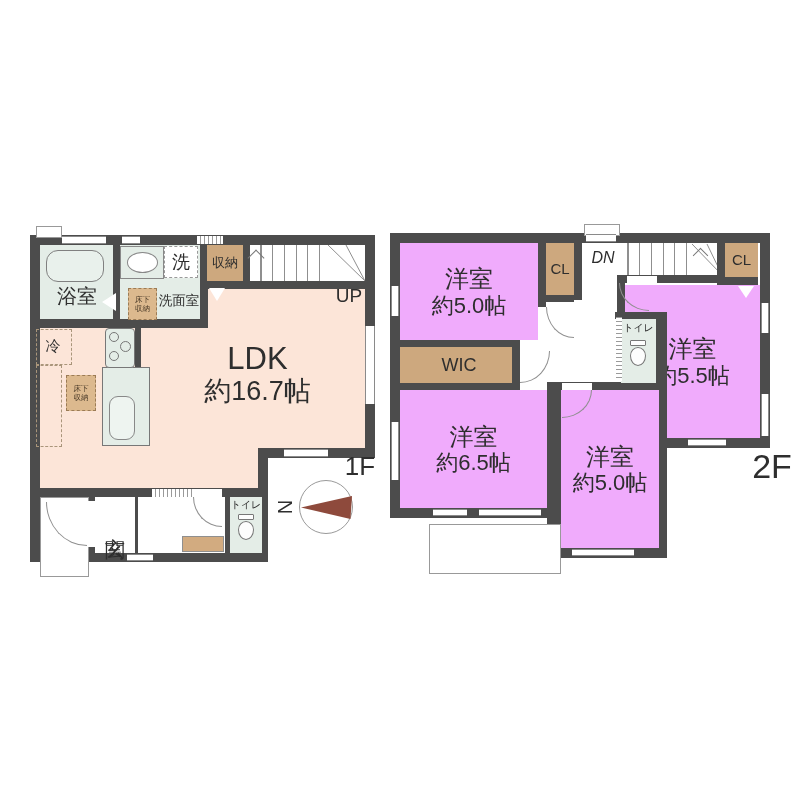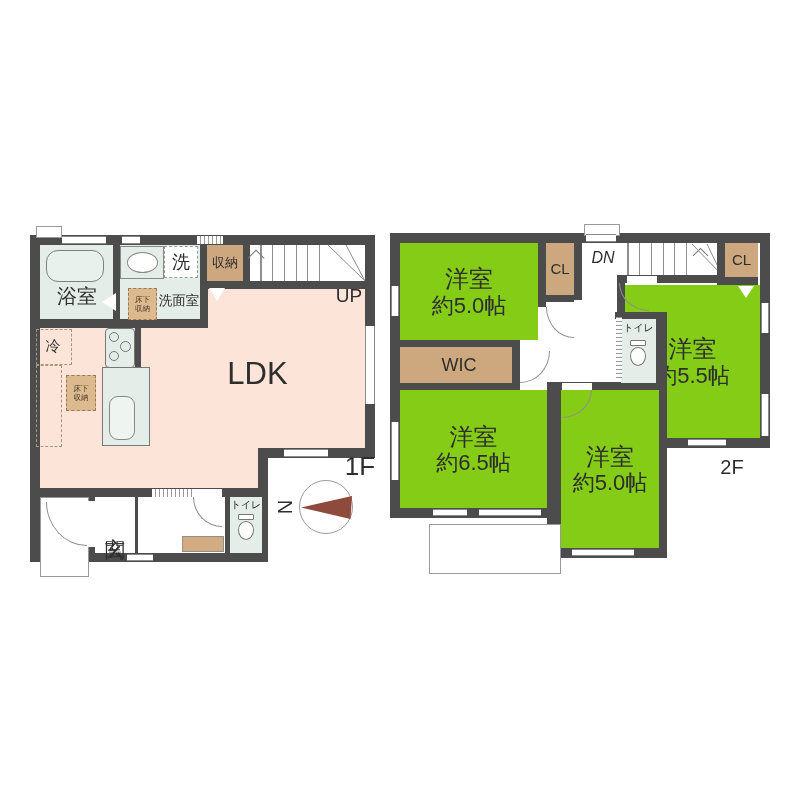--- a/index.html
+++ b/index.html
@@ -2,21 +2,21 @@
 <html><head>
 <meta charset="utf-8">
 <style>
   html,body{margin:0;padding:0;background:#fff;}
   #canvas{position:relative;width:800px;height:800px;background:#fff;overflow:hidden;
     font-family:"Liberation Sans","DejaVu Sans",sans-serif;color:#2e2e2e;}
   .abs{position:absolute;box-sizing:border-box;}
   .w{position:absolute;background:#4c4c4c;}
   .fill{position:absolute;}
   .pink{background:#fce5d8;}
-  .yel{background:#84cc16;}
+  .yel{background:#f0abfc;}
   .grn{background:#e4ede7;}
   .tan{background:#cda87e;}
   .white{background:#ffffff;}
   .room{position:absolute;display:flex;flex-direction:column;align-items:center;justify-content:center;
     text-align:center;line-height:1.15;}
   .lbl{line-height:1.15;white-space:nowrap;}
   .win-h{position:absolute;background:#fff;border-top:1px solid #8a8a8a;border-bottom:1px solid #8a8a8a;box-sizing:border-box;}
   .win-v{position:absolute;background:#fff;border-left:1px solid #8a8a8a;border-right:1px solid #8a8a8a;box-sizing:border-box;}
   .hatch-h{position:absolute;background:repeating-linear-gradient(90deg,#fff 0 3px,#9a9a9a 3px 4px);}
   .hatch-v{position:absolute;background:repeating-linear-gradient(0deg,#fff 0 3px,#9a9a9a 3px 4px);}
@@ -105,20 +105,21 @@
   <div class="fx" style="left:164px;top:246px;width:34px;height:32px;border:1.5px dashed #999;background:#fff;"></div>
   <div class="room lbl" style="left:164px;top:246px;width:34px;height:32px;font-size:18px;">
       <span>洗</span>
     </div>
   <div class="room lbl" style="left:150px;top:292px;width:58px;height:17px;font-size:13.5px;">
       <span>洗面室</span>
     </div>
 
   <div class="room" style="left:150px;top:338px;width:215px;height:72px;">
     <div class="lbl" style="font-size:31px;">LDK</div>
+    <div class="lbl" style="font-size:27px;">約16.7帖</div>
   </div>
 
   <div class="w" style="left:30px;top:488px;width:238px;height:9px;"></div>
   <div class="hatch-h" style="left:152px;top:489px;width:41px;height:8px;"></div>
   <div class="fill white" style="left:193px;top:489px;width:29px;height:8px;"></div>
   <div class="fill white" style="left:95px;top:497px;width:40px;height:56px;"></div>
   <div class="room" style="left:95px;top:497px;width:40px;height:56px;">
     <span class="vertical lbl" style="font-size:20px;">玄関</span>
   </div>
   <div class="fill white" style="left:138px;top:497px;width:87px;height:56px;"></div>
@@ -241,17 +242,17 @@
   <div class="win-v" style="left:391px;top:422px;width:8px;height:58px;"></div>
   <div class="win-v" style="left:761px;top:303px;width:8px;height:30px;"></div>
   <div class="win-v" style="left:761px;top:394px;width:8px;height:42px;"></div>
   <div class="win-h" style="left:688px;top:439px;width:38px;height:7px;"></div>
   <div class="win-h" style="left:433px;top:509px;width:34px;height:7px;"></div>
   <div class="win-h" style="left:479px;top:509px;width:62px;height:7px;"></div>
   <div class="win-h" style="left:572px;top:549px;width:62px;height:7px;"></div>
 
   <div class="ext" style="left:429px;top:524px;width:130px;height:48px;"></div>
 
-  <div class="room lbl" style="left:712px;top:452px;width:40px;height:30px;font-size:20px;">
+  <div class="room lbl" style="left:752px;top:452px;width:40px;height:30px;font-size:34px;">
       <span>2F</span>
     </div>
 
 </div>
 
 </body></html>

